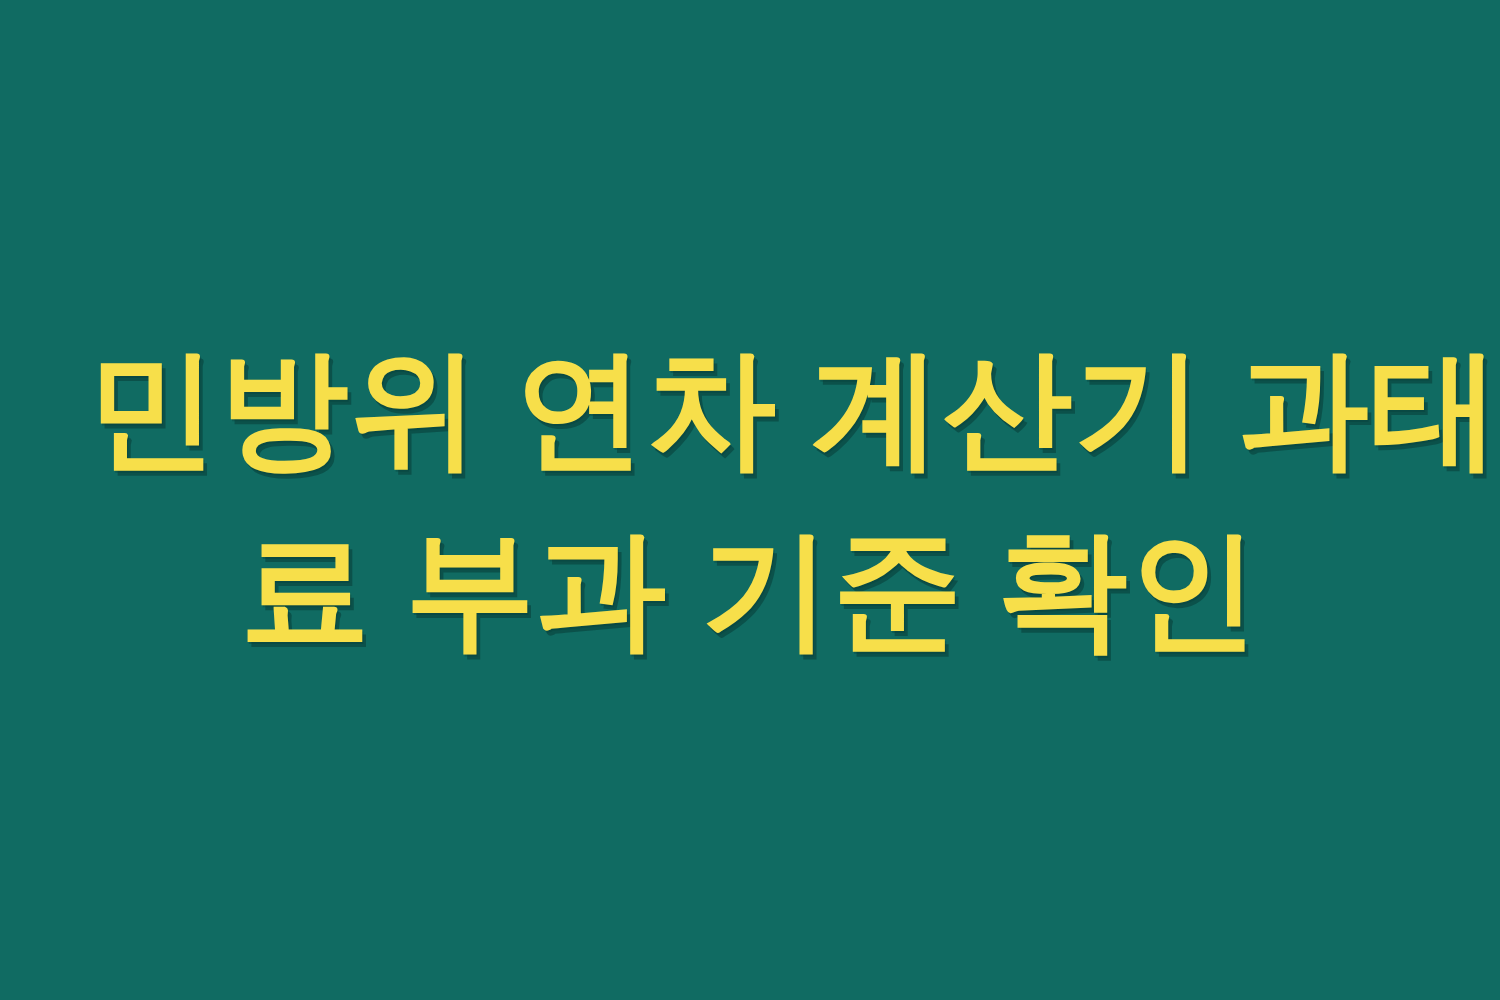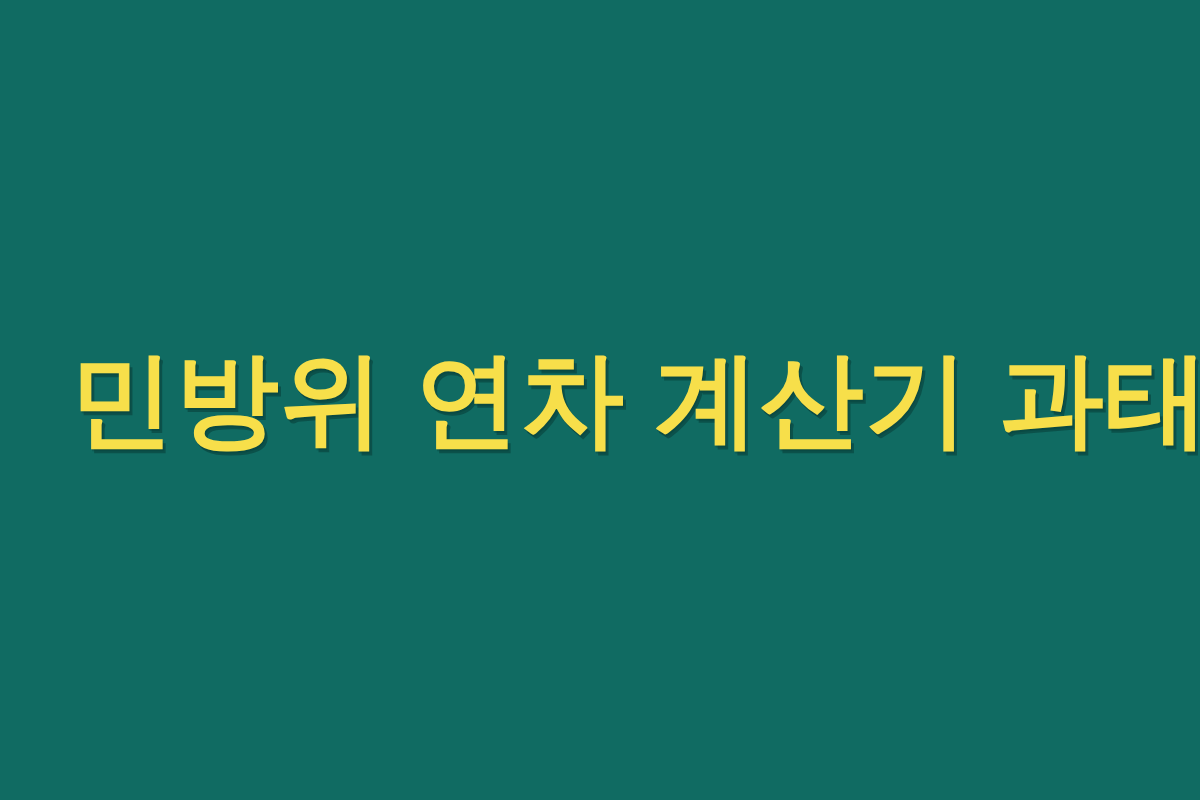--- a/index.html
+++ b/index.html
@@ -29,37 +29,38 @@
   #headline-block {
     width: 1080px;
     text-align: center;
     padding: 0 10px;
     box-sizing: border-box;
   }
 
   .headline-line {
     display: block;
     color: #F7DF4A;
-    font-family: Liberation Sans, sans-serif;
+    font-family: Liberation Serif, serif;
     font-size: 104px;
     font-weight: 700;
     line-height: 145px;
     letter-spacing: 1px;
     white-space: nowrap;
     text-rendering: geometricPrecision;
     text-shadow:
       3px 4px 0 rgba(8, 60, 55, 0.55),
       1px 2px 0 rgba(8, 60, 55, 0.35);
   }
 </style>
 </head>
 <body>
 
 <div id="thumbnail-canvas" style="background: rgb(16, 107, 98);">
 
   <div id="headline-block">
 
     <span class="headline-line" style="color: rgb(247, 223, 74);">민방위 연차 계산기 과태</span>
 
+    <span class="headline-line" style="color: rgb(247, 223, 74);">료 부과 기준 확인</span>
 
   </div>
 
 </div>
 
 </body></html>

